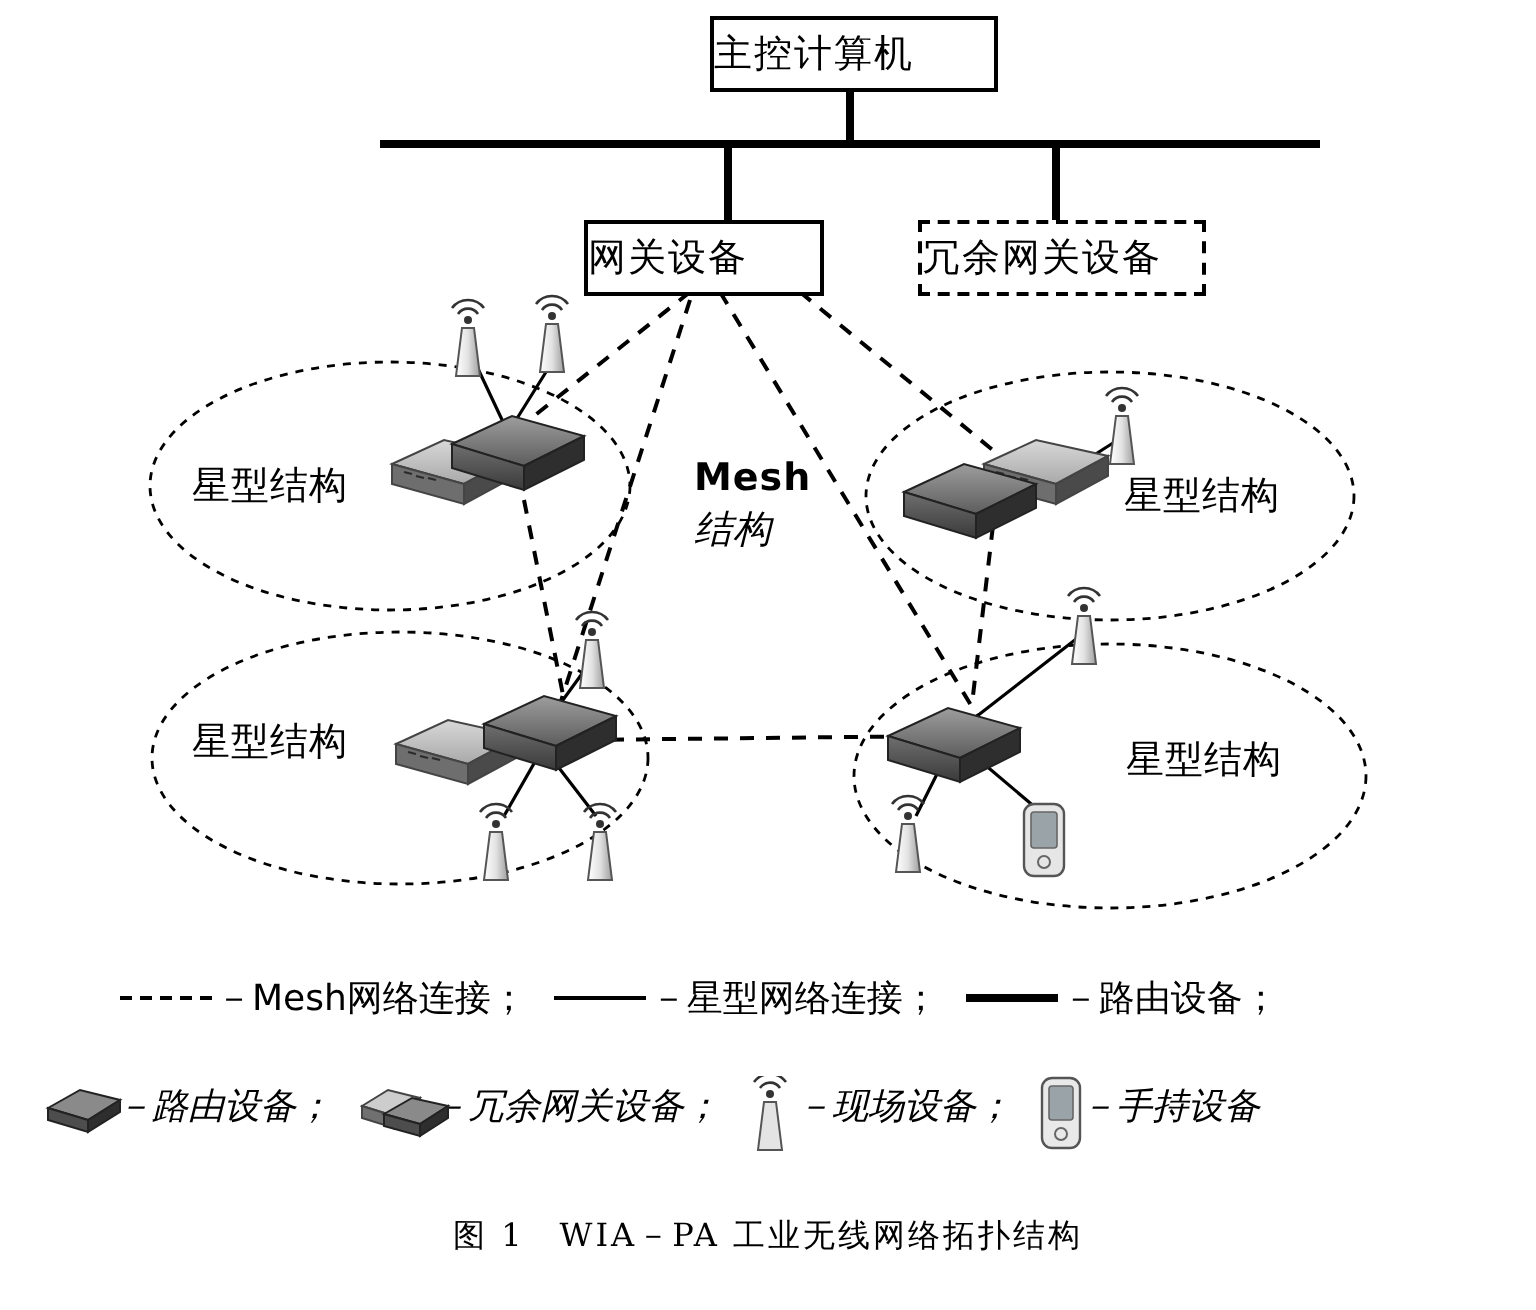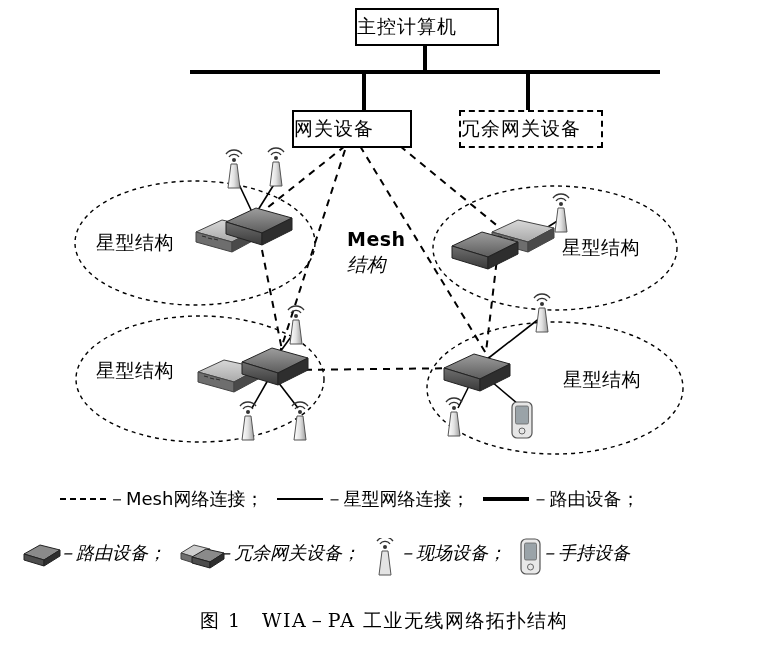--- a/index.html
+++ b/index.html
@@ -106,21 +106,21 @@
     position: relative;
     vertical-align: middle;
   }
   .icon-swatch.ant { width: 22px; height: 30px; }
   .icon-swatch.hand { width: 18px; height: 30px; }
   #caption {
     position: absolute;
     left: 0; top: 608px;
     width: 768px;
     text-align: center;
-    font-size: 19px;
+    font-size: 16px;
     font-family: "DejaVu Serif", "Liberation Serif", serif;
     letter-spacing: 1.5px;
   }
 </style>
 </head>
 <body>
 
 <svg id="canvas" viewBox="0 0 768 655">
   <defs>
     <linearGradient id="routerTop" x1="0" y1="0" x2="0" y2="1">

